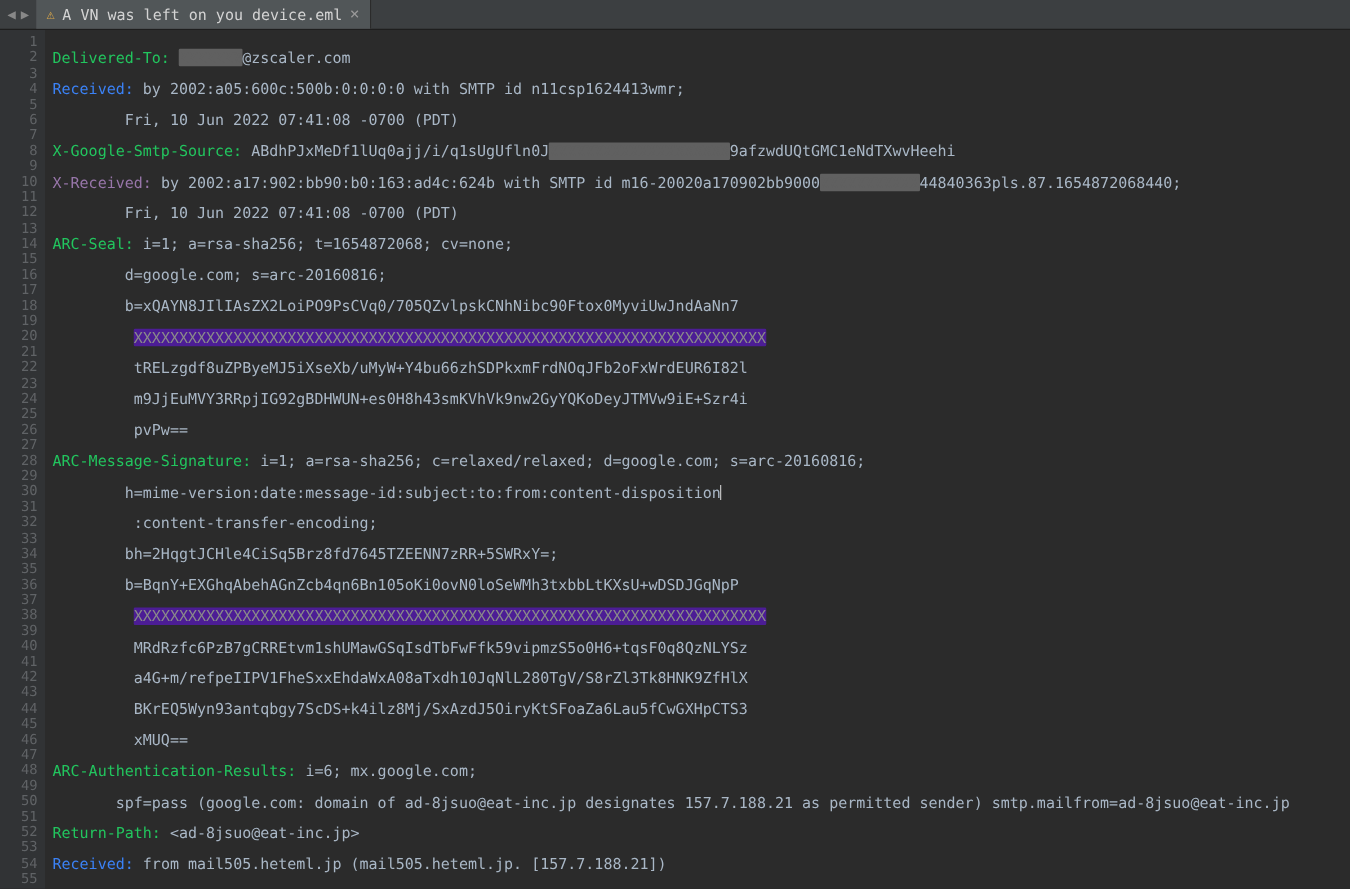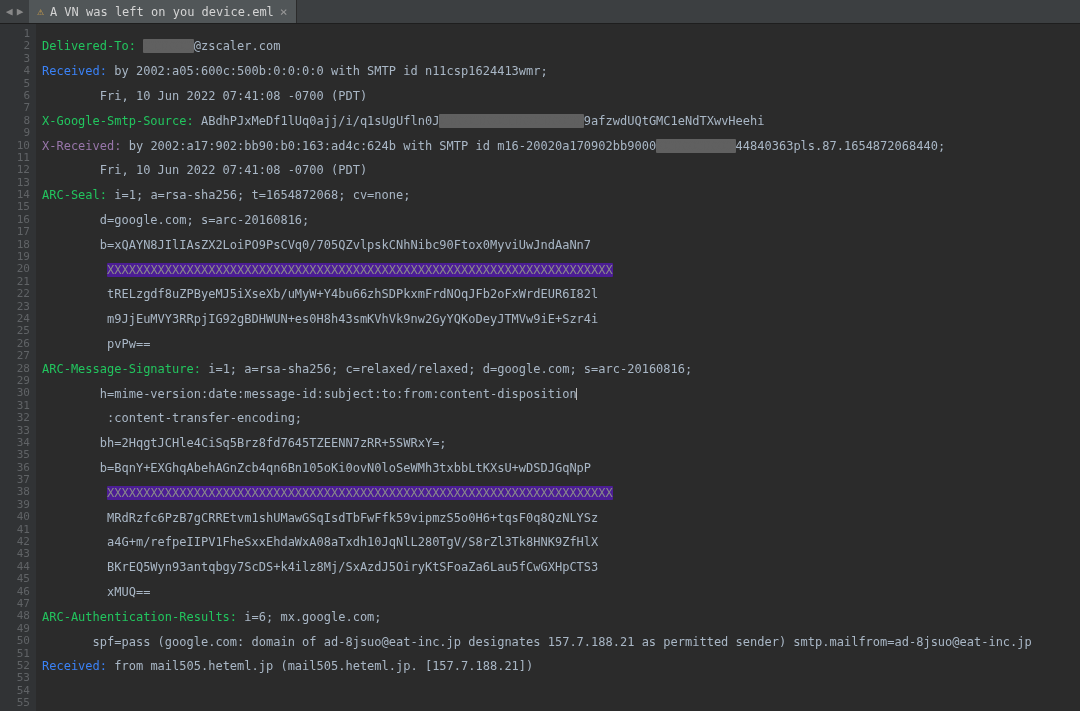--- a/index.html
+++ b/index.html
@@ -119,20 +119,21 @@
 <span class="ln"><span class="txt">         :content-transfer-encoding;</span></span>
 <span class="ln"><span class="txt">        bh=2HqgtJCHle4CiSq5Brz8fd7645TZEENN7zRR+5SWRxY=;</span></span>
 <span class="ln"><span class="txt">        b=BqnY+EXGhqAbehAGnZcb4qn6Bn105oKi0ovN0loSeWMh3txbbLtKXsU+wDSDJGqNpP</span></span>
 <span class="ln">         <span class="redact-lt">XXXXXXXXXXXXXXXXXXXXXXXXXXXXXXXXXXXXXXXXXXXXXXXXXXXXXXXXXXXXXXXXXXXXXX</span></span>
 <span class="ln"><span class="txt">         MRdRzfc6PzB7gCRREtvm1shUMawGSqIsdTbFwFfk59vipmzS5o0H6+tqsF0q8QzNLYSz</span></span>
 <span class="ln"><span class="txt">         a4G+m/refpeIIPV1FheSxxEhdaWxA08aTxdh10JqNlL280TgV/S8rZl3Tk8HNK9ZfHlX</span></span>
 <span class="ln"><span class="txt">         BKrEQ5Wyn93antqbgy7ScDS+k4ilz8Mj/SxAzdJ5OiryKtSFoaZa6Lau5fCwGXHpCTS3</span></span>
 <span class="ln"><span class="txt">         xMUQ==</span></span>
 <span class="ln"><span class="k-green">ARC-Authentication-Results:</span><span class="txt"> i=6; mx.google.com;</span></span>
 <span class="ln"><span class="txt">       spf=pass (google.com: domain of ad-8jsuo@eat-inc.jp designates 157.7.188.21 as permitted sender) smtp.mailfrom=ad-8jsuo@eat-inc.jp</span></span>
+<span class="ln"><span class="k-green">Return-Path:</span><span class="txt"> &lt;ad-8jsuo@eat-inc.jp&gt;</span></span>
 <span class="ln"><span class="k-orange">Received:</span><span class="txt"> from mail505.heteml.jp (mail505.heteml.jp. [157.7.188.21])</span></span>
 
 
 
 
 
 
 
 
 

